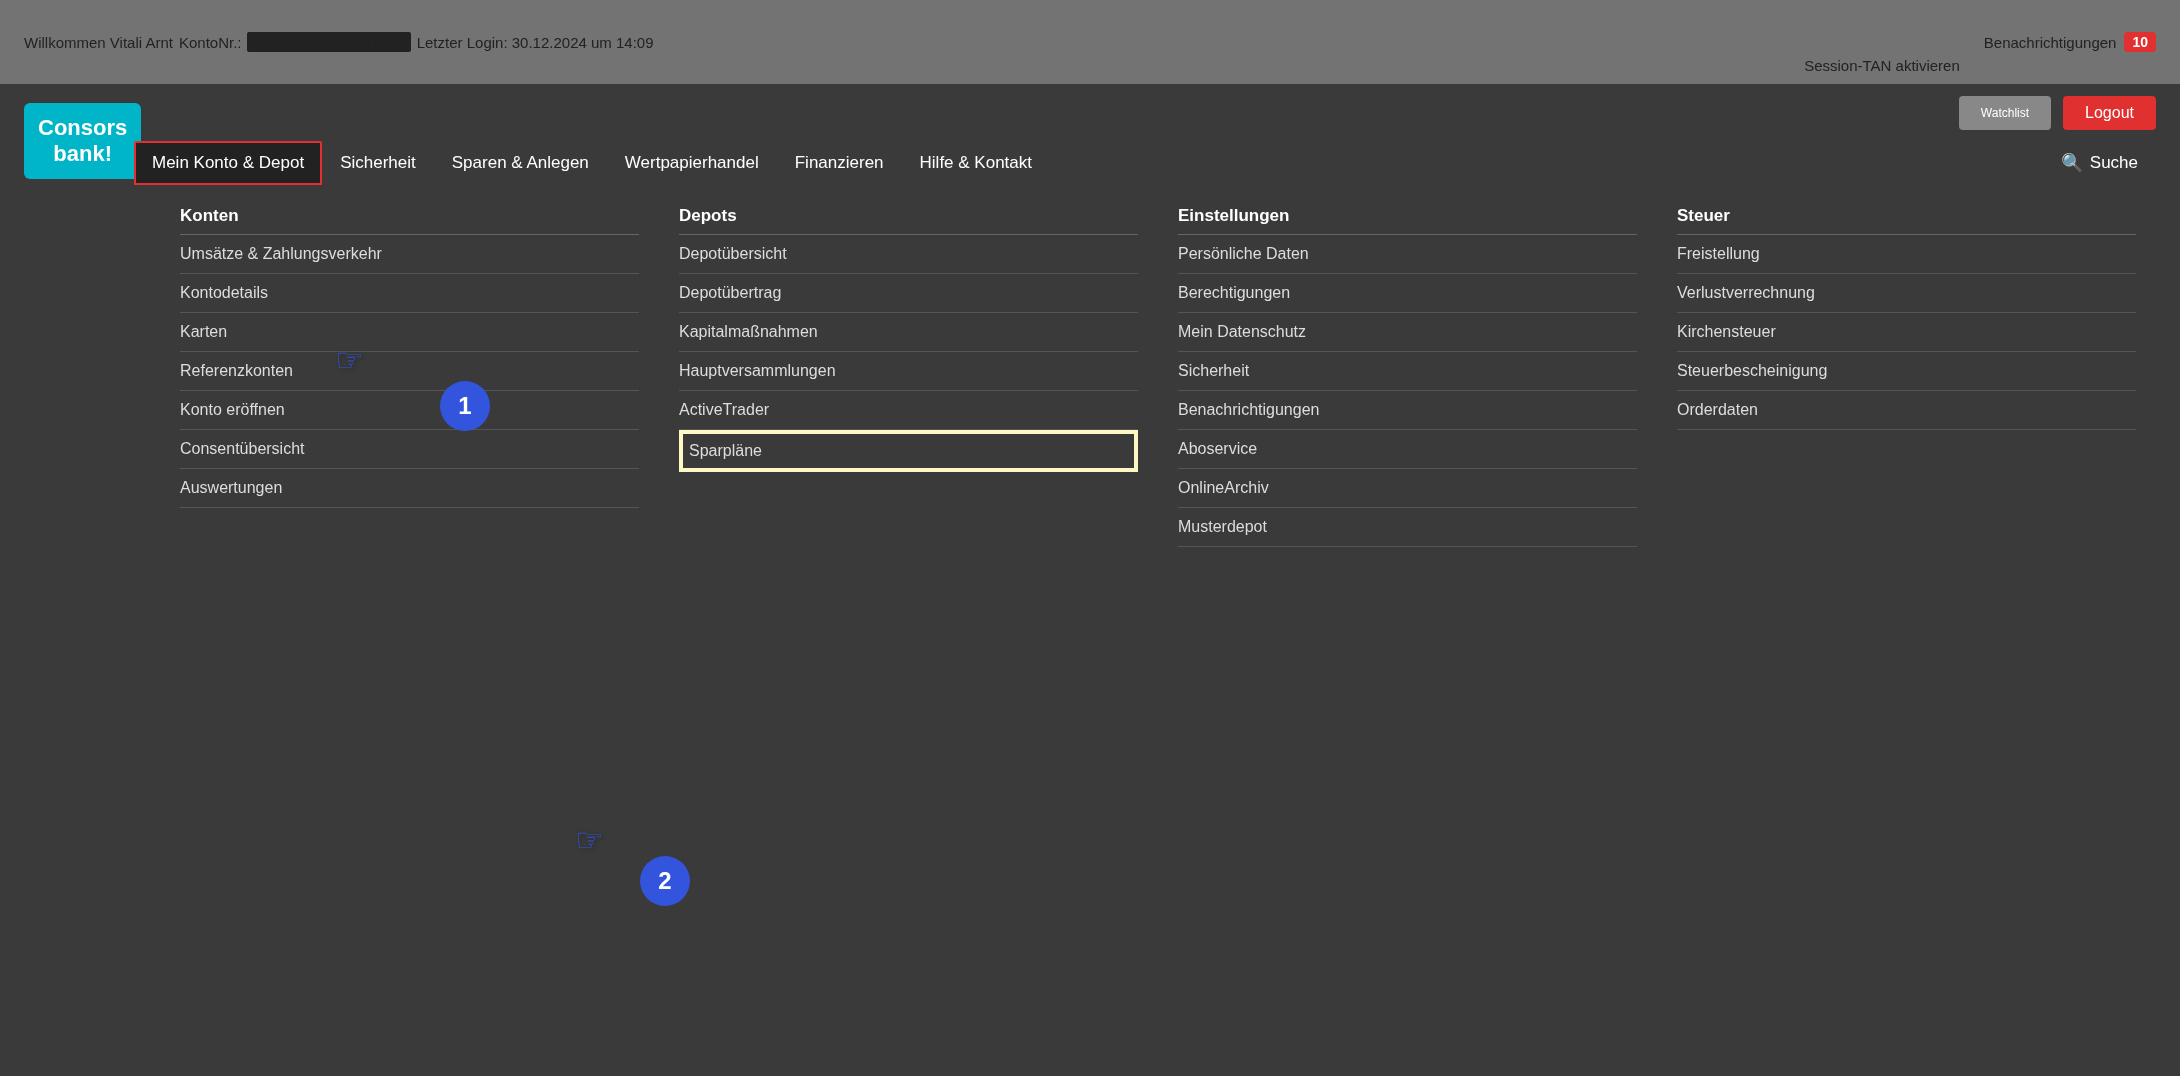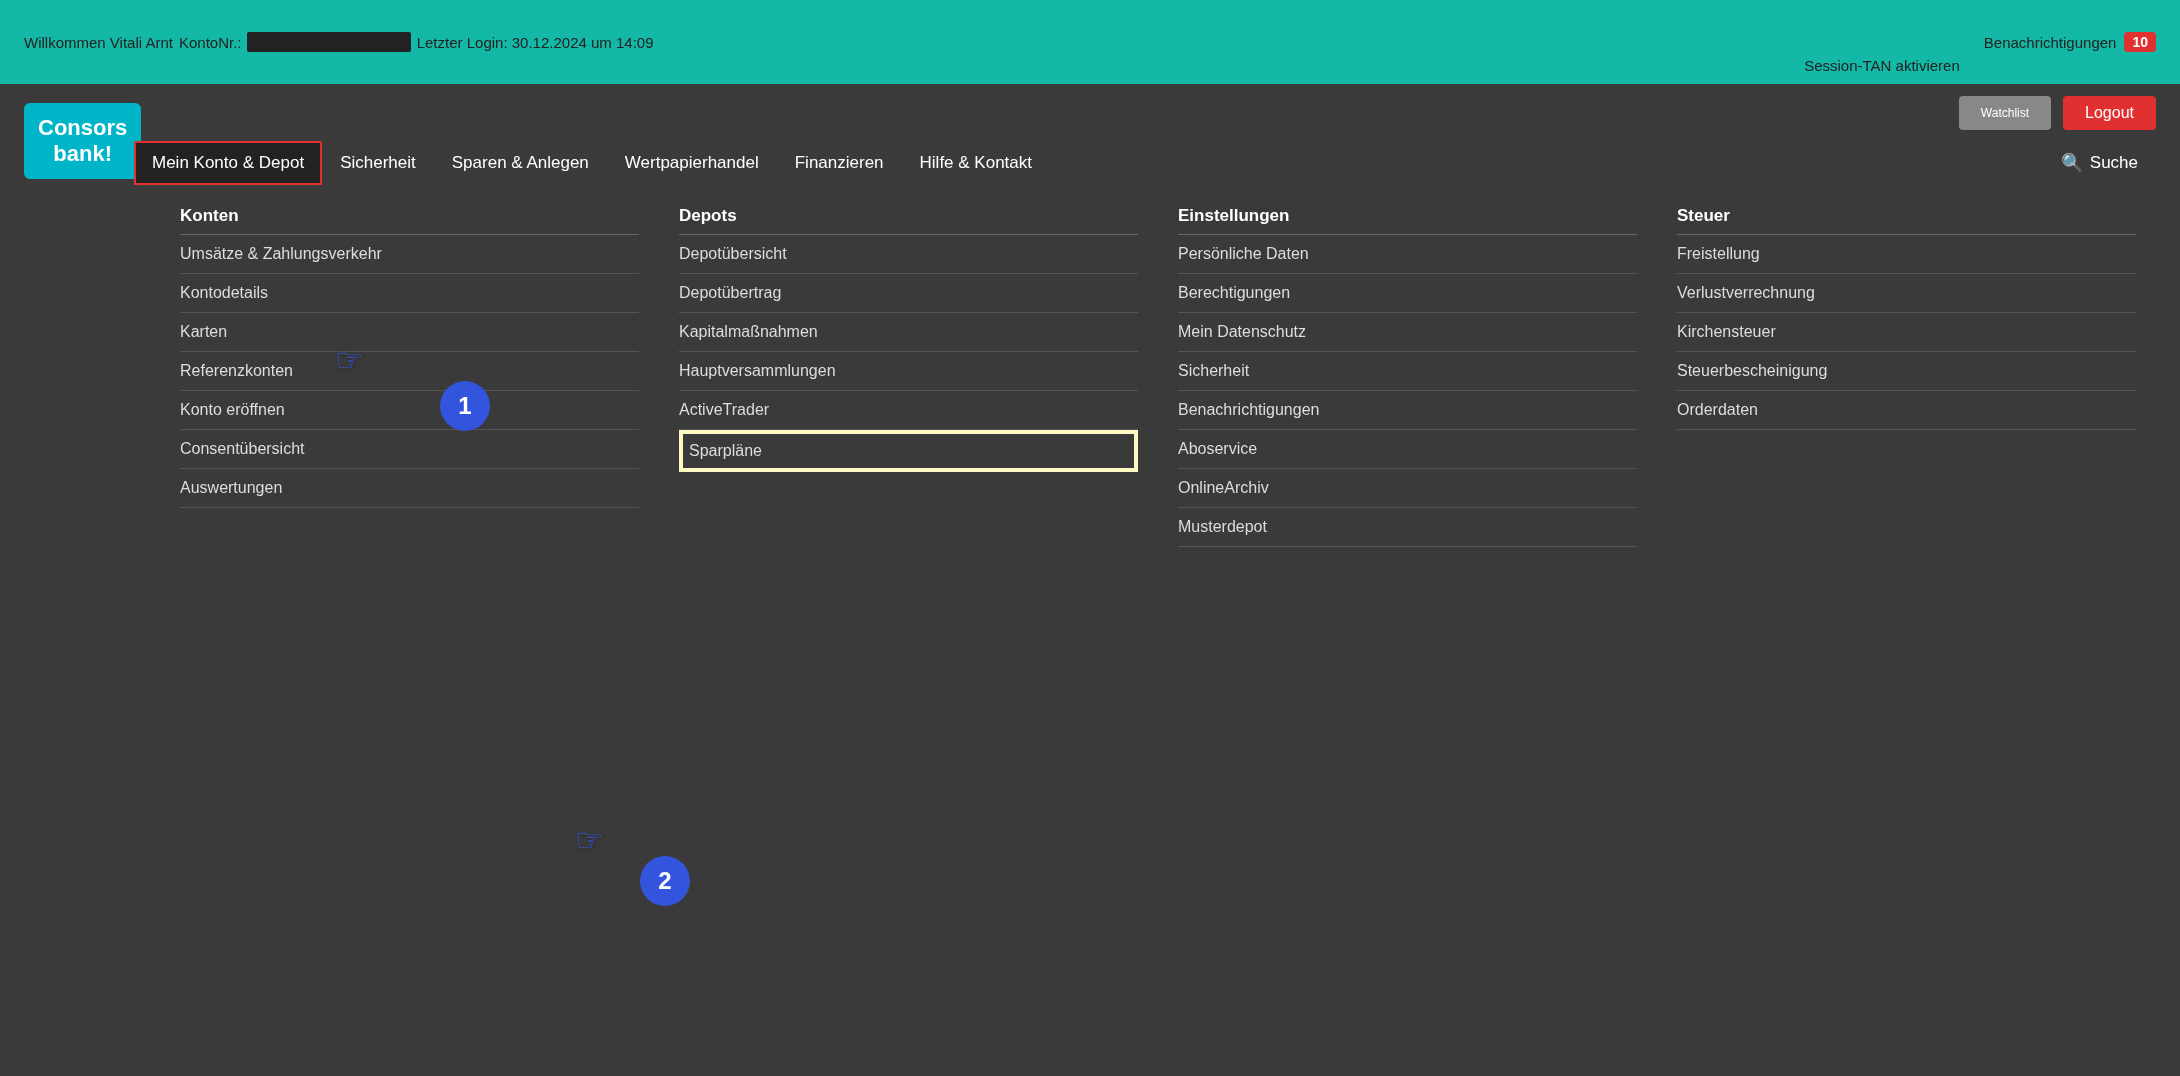--- a/index.html
+++ b/index.html
@@ -5,21 +5,21 @@
     * { margin: 0; padding: 0; box-sizing: border-box; }
     body {
       font-family: Arial, Helvetica, sans-serif;
       background: #3a3a3a;
       min-height: 100vh;
       font-size: 16px;
     }
 
     
     .top-bar {
-      background: #14b8a6;
+      background: #737373;
       display: flex;
       align-items: center;
       justify-content: space-between;
       padding: 10px 24px;
       font-size: 15px;
       color: #222;
     }
     .top-bar-left { display: flex; align-items: center; gap: 6px; }
     .account-number {
       background: #222;

